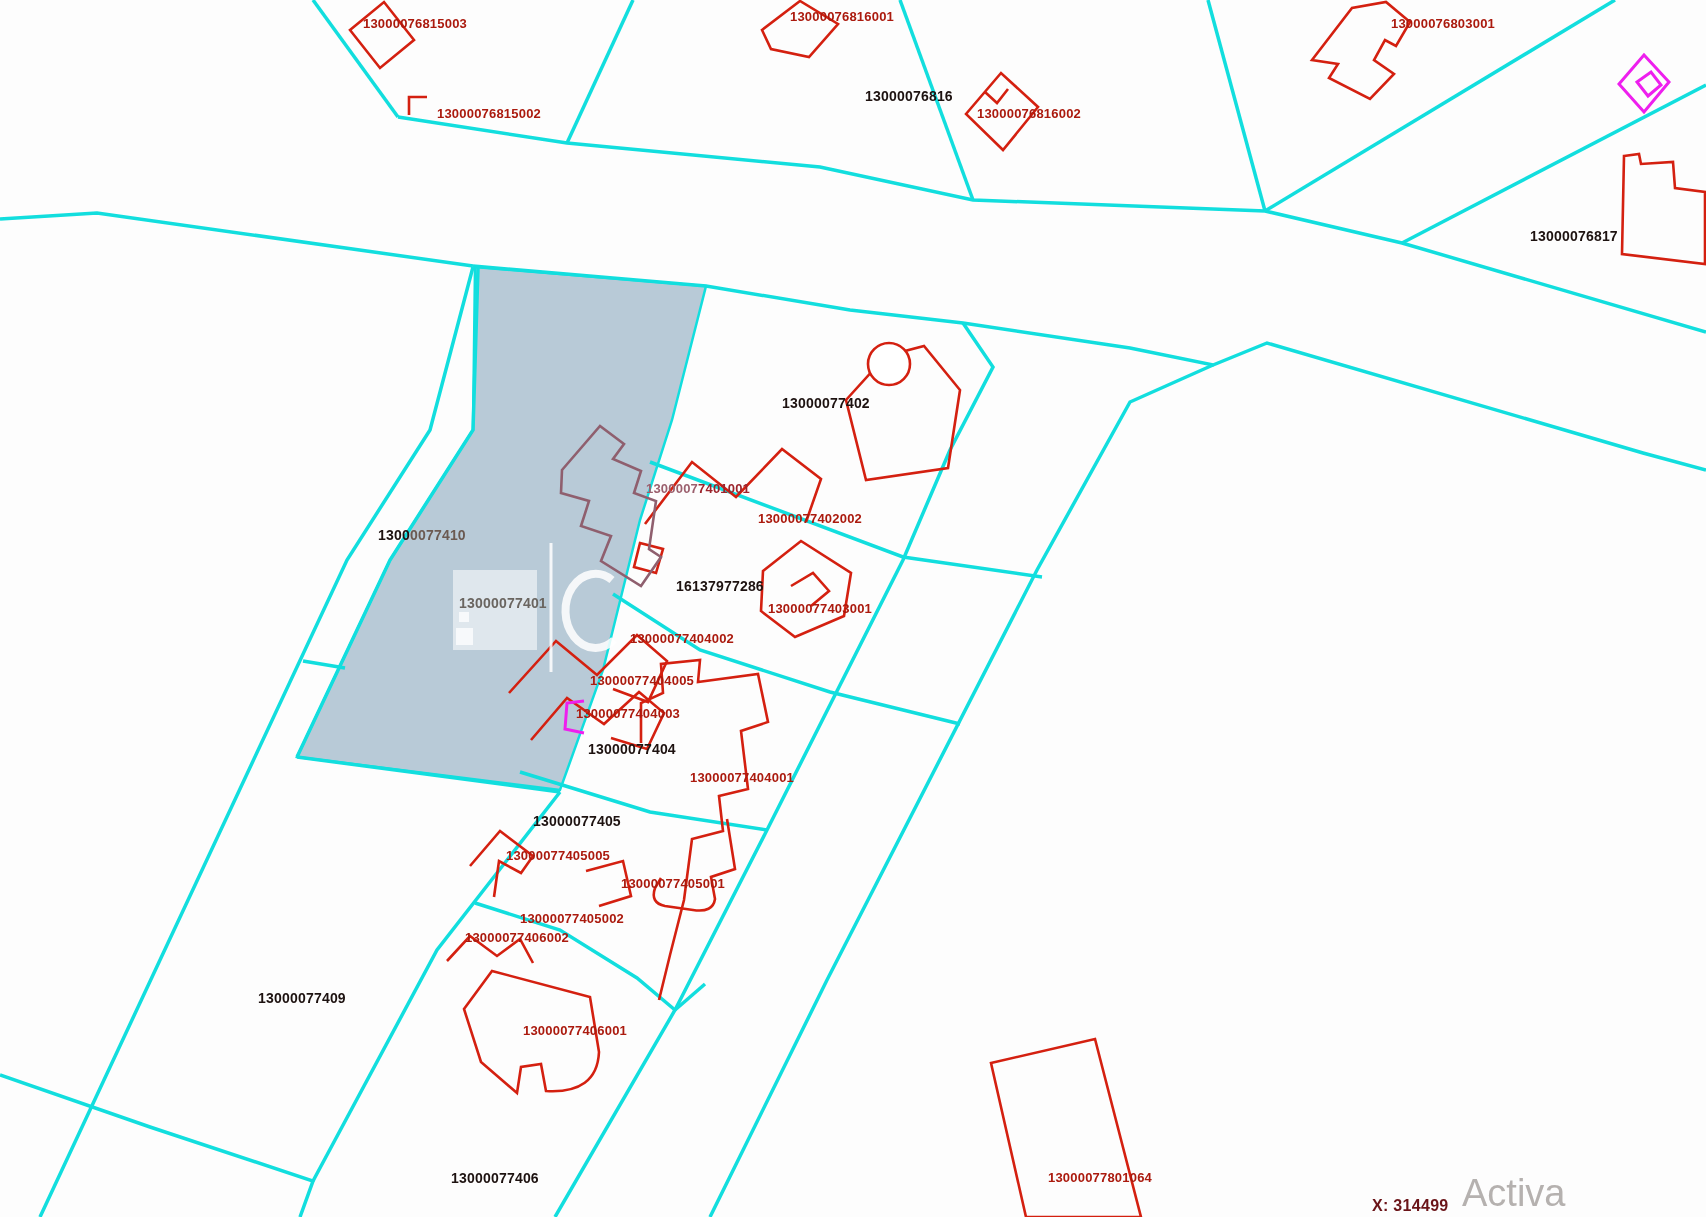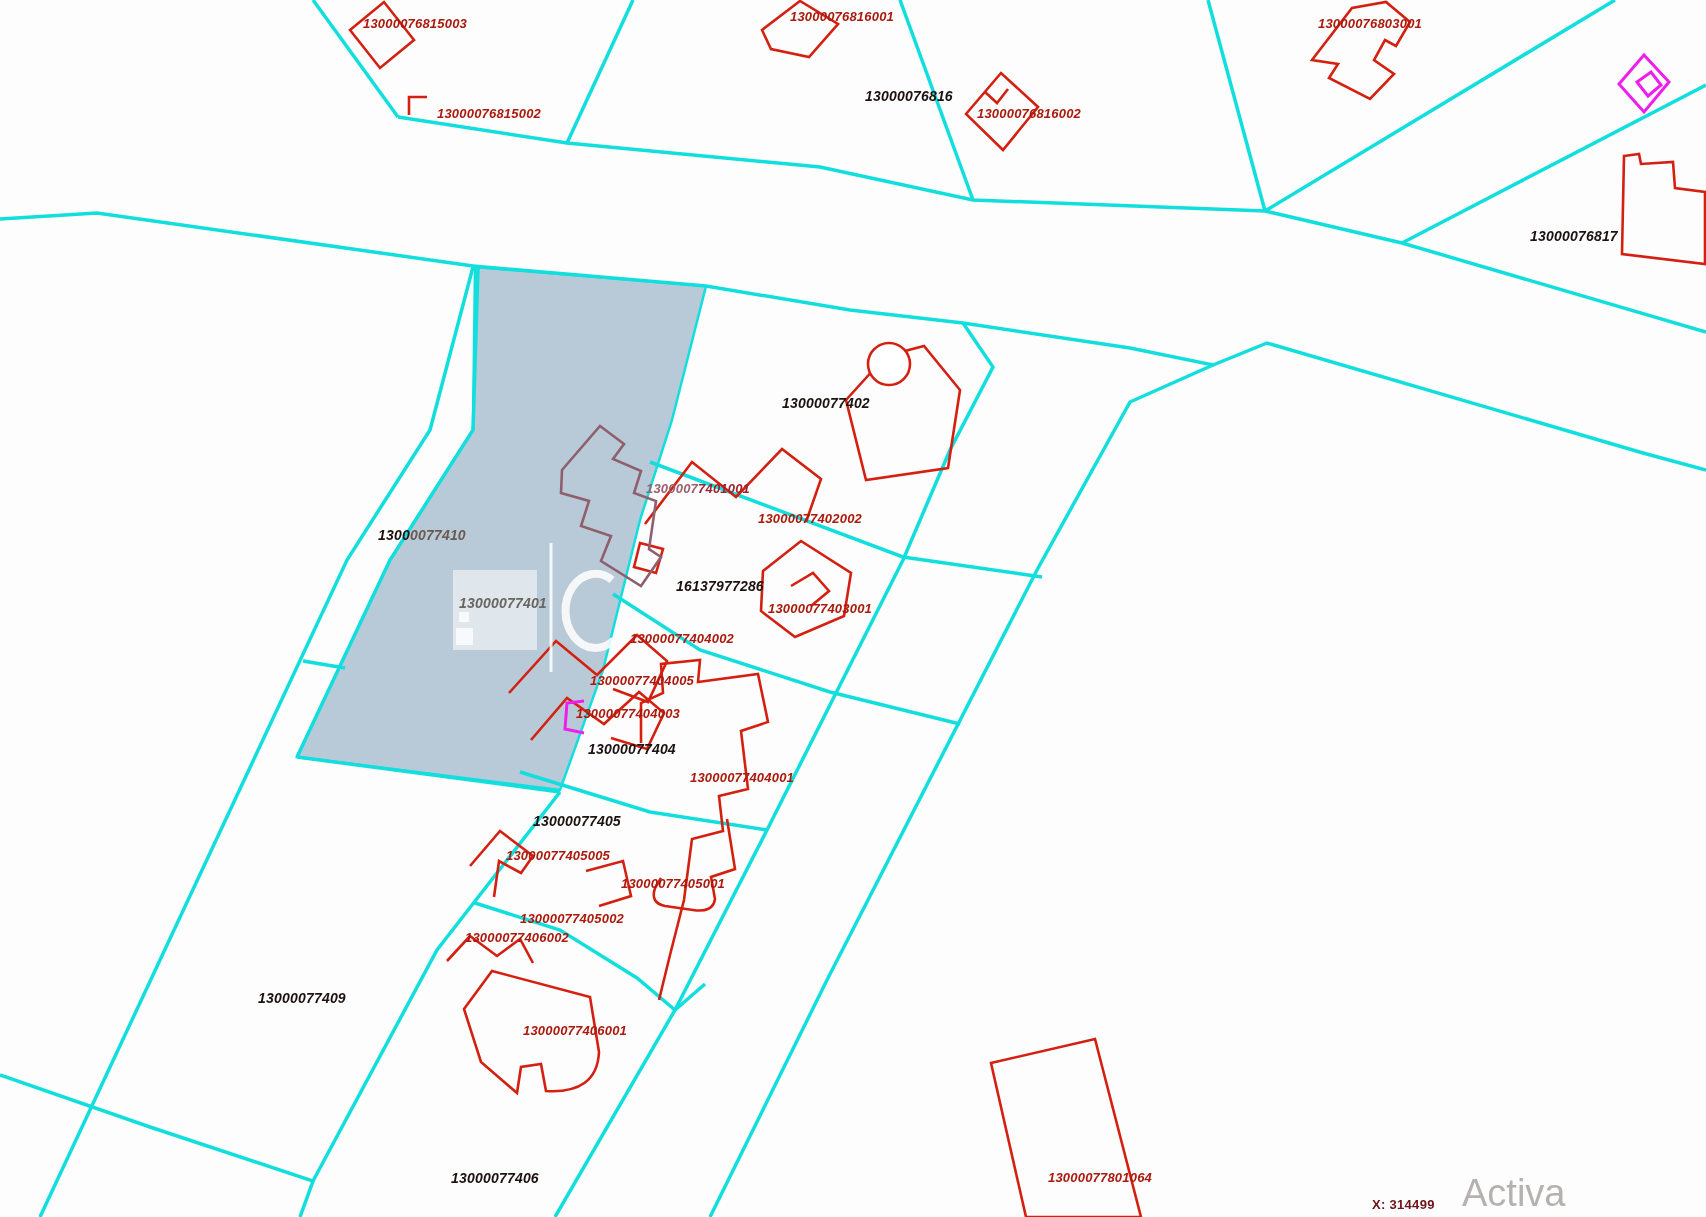--- a/index.html
+++ b/index.html
@@ -16,31 +16,31 @@
   .cyan{stroke:var(--cyan);stroke-width:3.5;fill:none;stroke-linejoin:miter;}
   .bldg{stroke:var(--red);stroke-width:2.6;fill:none;stroke-linejoin:miter;}
   .bldg-fill{stroke:var(--red);stroke-width:2.6;fill:#fff;}
   .mag{stroke:var(--magenta);stroke-width:3;fill:none;}
   .maroonb{stroke:var(--maroon);stroke-width:2.6;fill:none;}
   .selfill{fill:var(--fill);stroke:var(--cyan);stroke-width:2.5;}
   .wm-white{fill:rgba(255,255,255,0.55);}
   .wm-sq{fill:rgba(255,255,255,0.75);}
   .wm-line{stroke:rgba(255,255,255,0.85);fill:none;}
   #labels-layer{position:absolute;inset:0;pointer-events:none;}
-  .map-label{position:absolute;white-space:nowrap;font-weight:bold;letter-spacing:.2px;font-style:italic;}
+  .map-label{position:absolute;white-space:nowrap;font-weight:bold;letter-spacing:.2px;}
   .map-label.red{color:var(--red-label);font-size:13px;}
   .map-label.bold{color:var(--black-label);font-size:14px;}
   .map-label.gray{color:var(--gray-label);font-size:14px;}
   .map-label.maroon .p1{color:var(--maroon-label-a);}
   .map-label.maroon .p2{color:var(--maroon-label-b);}
   .map-label.maroon{font-size:13px;}
   .map-label.boldmix .p1{color:var(--black-label);}
   .map-label.boldmix .p2{color:var(--mix-b);}
   .map-label.boldmix{font-size:14px;}
-  #coord-readout{position:absolute;left:1372px;top:1197px;font-size:13px;font-weight:bold;
+  #coord-readout{position:absolute;left:1372px;top:1197px;font-size:16px;font-weight:bold;
      color:var(--coord);letter-spacing:.3px;}
   #activate-watermark{position:absolute;left:1462px;top:1172px;font-size:38px;
      color:var(--wm);font-weight:400;text-align:right;}
 </style>
 </head>
 <body>
 
 <div id="map-root">
 
   <svg width="1706" height="1217" viewBox="0 0 1706 1217">
@@ -113,21 +113,21 @@
       <path class="wm-line" d="M612,580 A30,37 0 1 0 614,640" stroke-width="8"></path>
     </g>
   </svg>
 
   <div id="labels-layer">
       <div class="map-label red" style="left: 363px; top: 16px;">13000076815003</div>
       <div class="map-label red" style="left: 437px; top: 106px;">13000076815002</div>
       <div class="map-label red" style="left: 790px; top: 9px;">13000076816001</div>
       <div class="map-label bold" style="left: 865px; top: 88px; text-align: center;">13000076816</div>
       <div class="map-label red" style="left: 977px; top: 106px;">13000076816002</div>
-      <div class="map-label red" style="left: 1318px; top: 16px;">13000076803001</div>
+      <div class="map-label red" style="left: 1391px; top: 16px;">13000076803001</div>
       <div class="map-label bold" style="left: 1530px; top: 228px;">13000076817</div>
       <div class="map-label bold" style="left: 782px; top: 395px;">13000077402</div>
       <div class="map-label red" style="left: 758px; top: 475px; margin-top: 36px;">13000077402002</div>
       <div class="map-label maroon" style="left: 616px; top: 481px; margin-left: 30px;"><span class="p1">1300007</span><span class="p2">7401001</span></div>
       <div class="map-label boldmix" style="left: 378px; top: 527px;"><span class="p1">1300</span><span class="p2">0077410</span></div>
       <div class="map-label gray" style="left: 459px; top: 595px;">13000077401</div>
       <div class="map-label bold" style="left: 676px; top: 578px;">16137977286</div>
       <div class="map-label red" style="left: 768px; top: 601px;">13000077403001</div>
       <div class="map-label red" style="left: 630px; top: 631px;">13000077404002</div>
       <div class="map-label red" style="left: 590px; top: 673px;">13000077404005</div>

